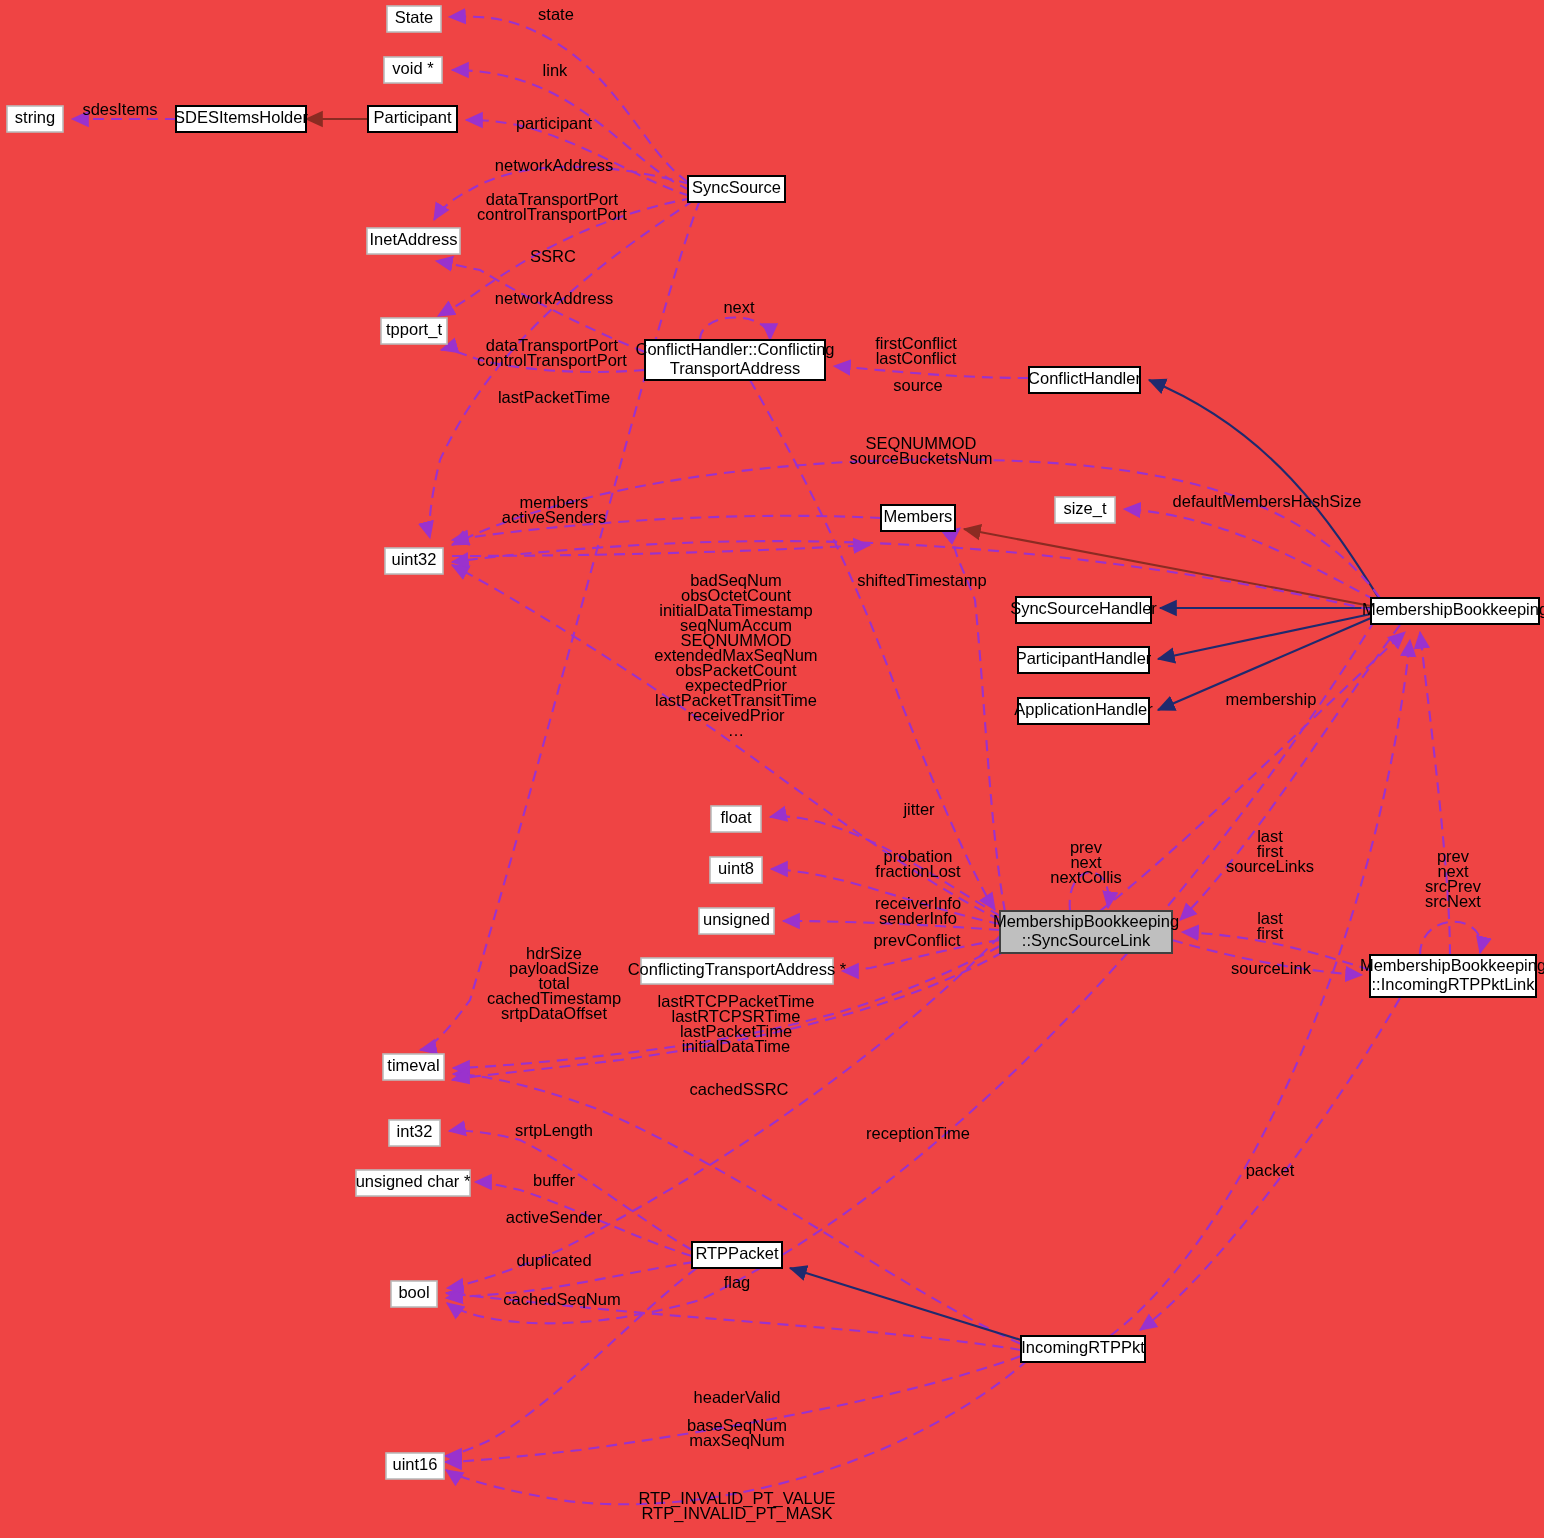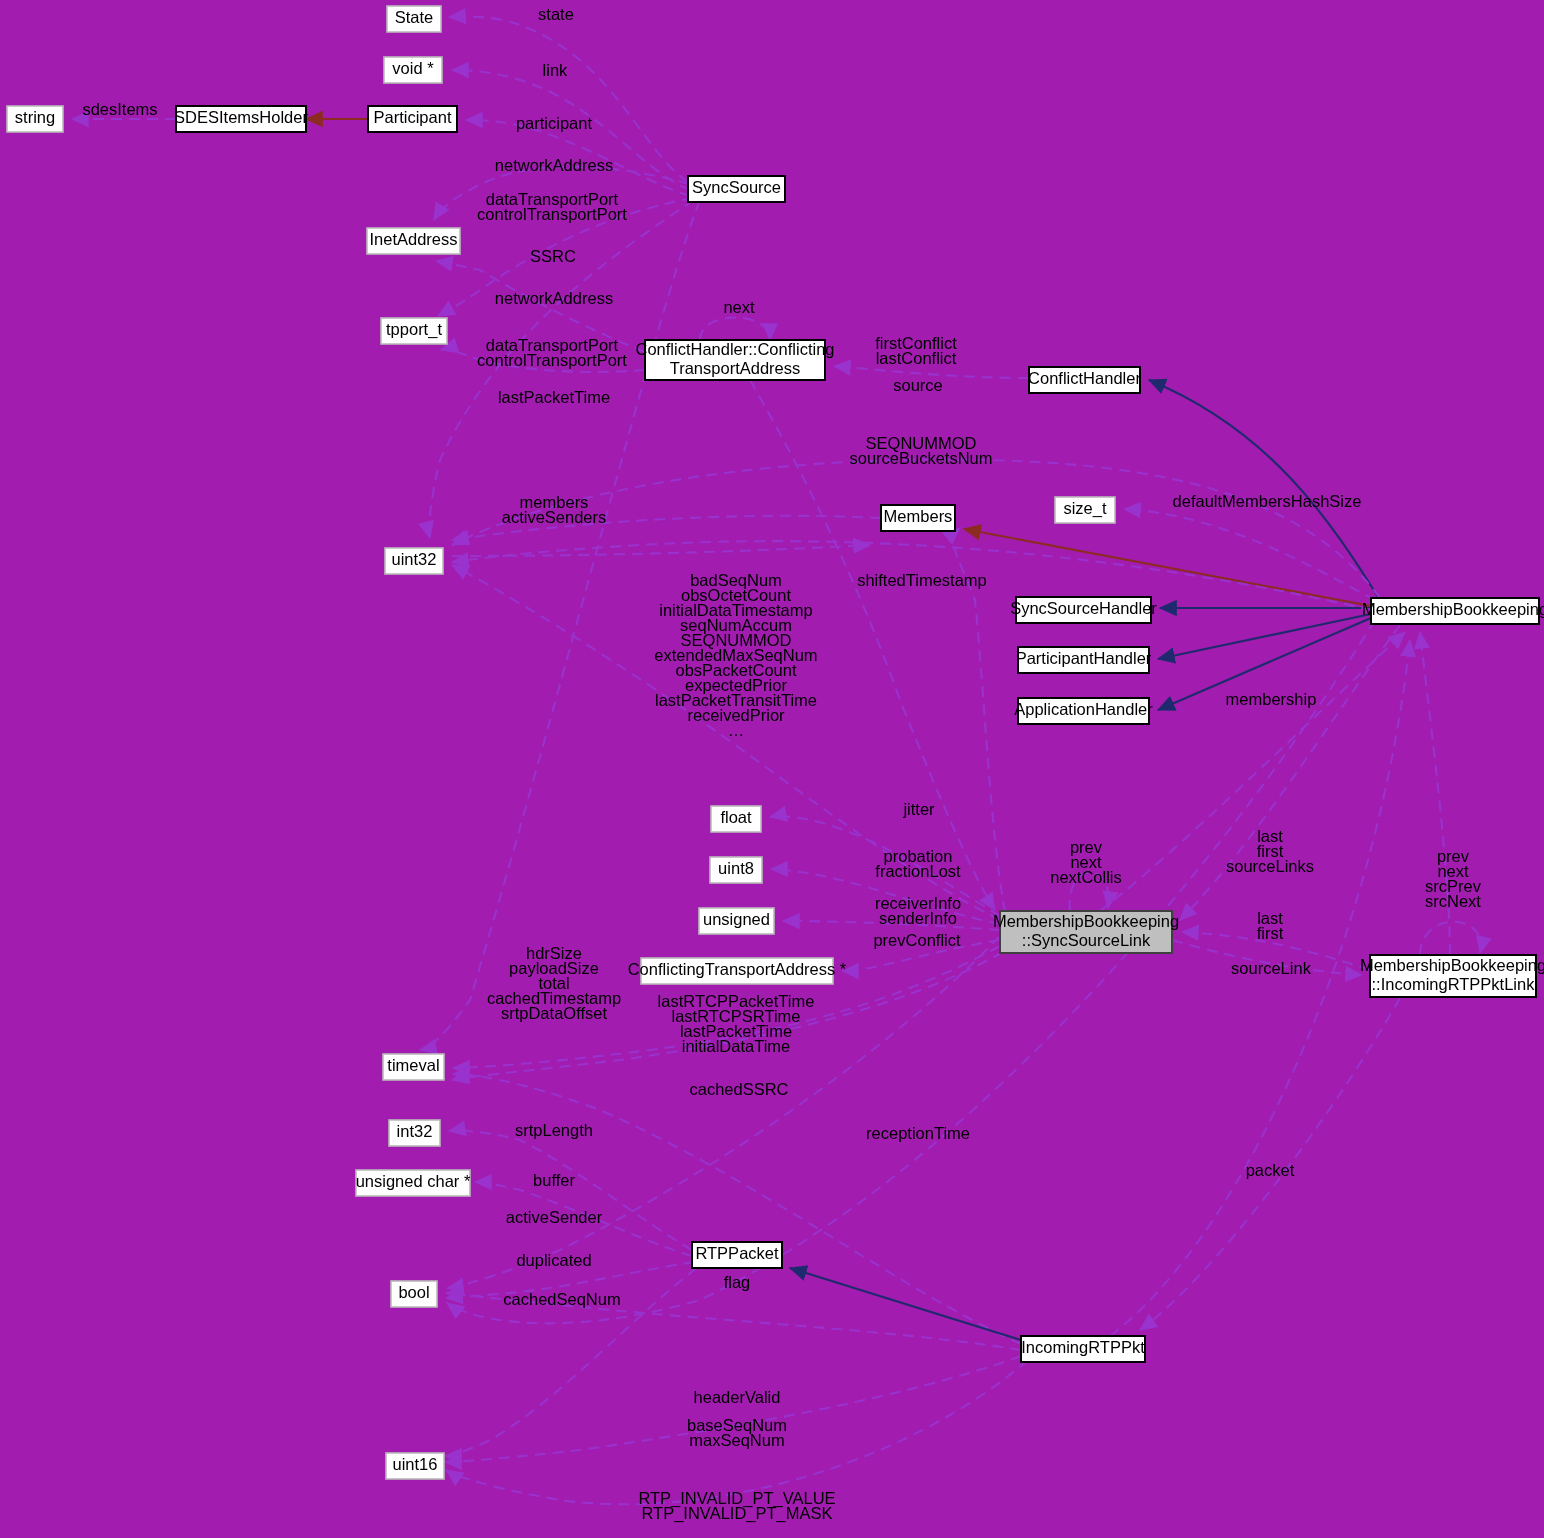--- a/index.html
+++ b/index.html
@@ -4,21 +4,21 @@
 <style>
   html, body {
     margin: 0;
     padding: 0;
     background: #ffffff;
   }
   #diagram-root {
     position: relative;
     width: 1544px;
     height: 1538px;
-    background: #a21caf;
+    background: #ef4444;
     font-family: "Liberation Sans", sans-serif;
   }
   svg#uml-canvas {
     position: absolute;
     top: 0;
     left: 0;
     width: 1544px;
     height: 1538px;
     display: block;
   }

